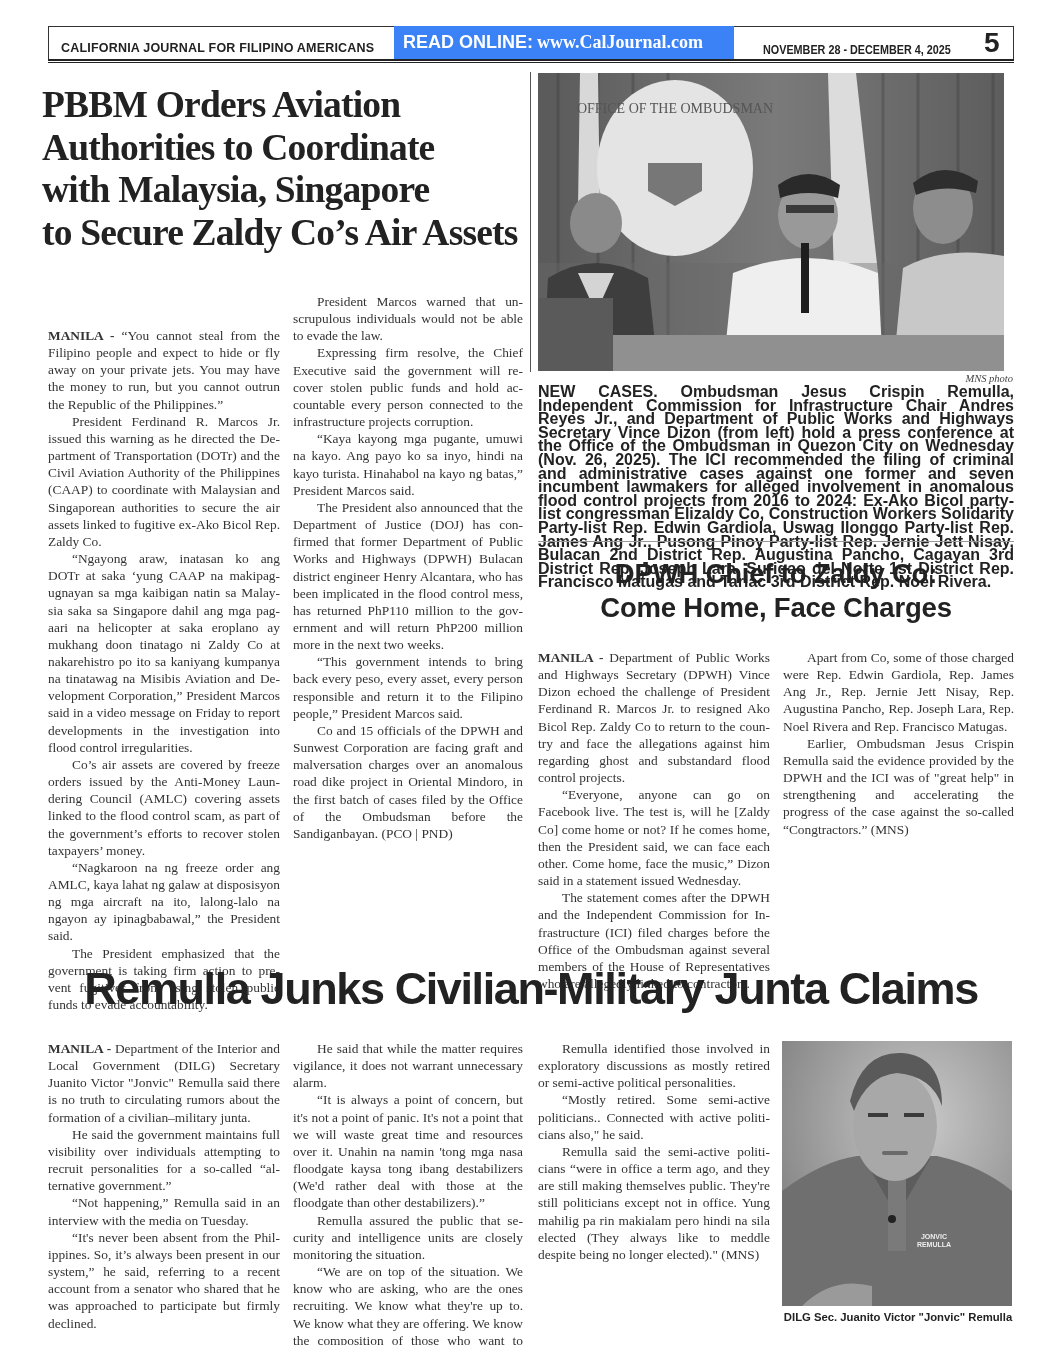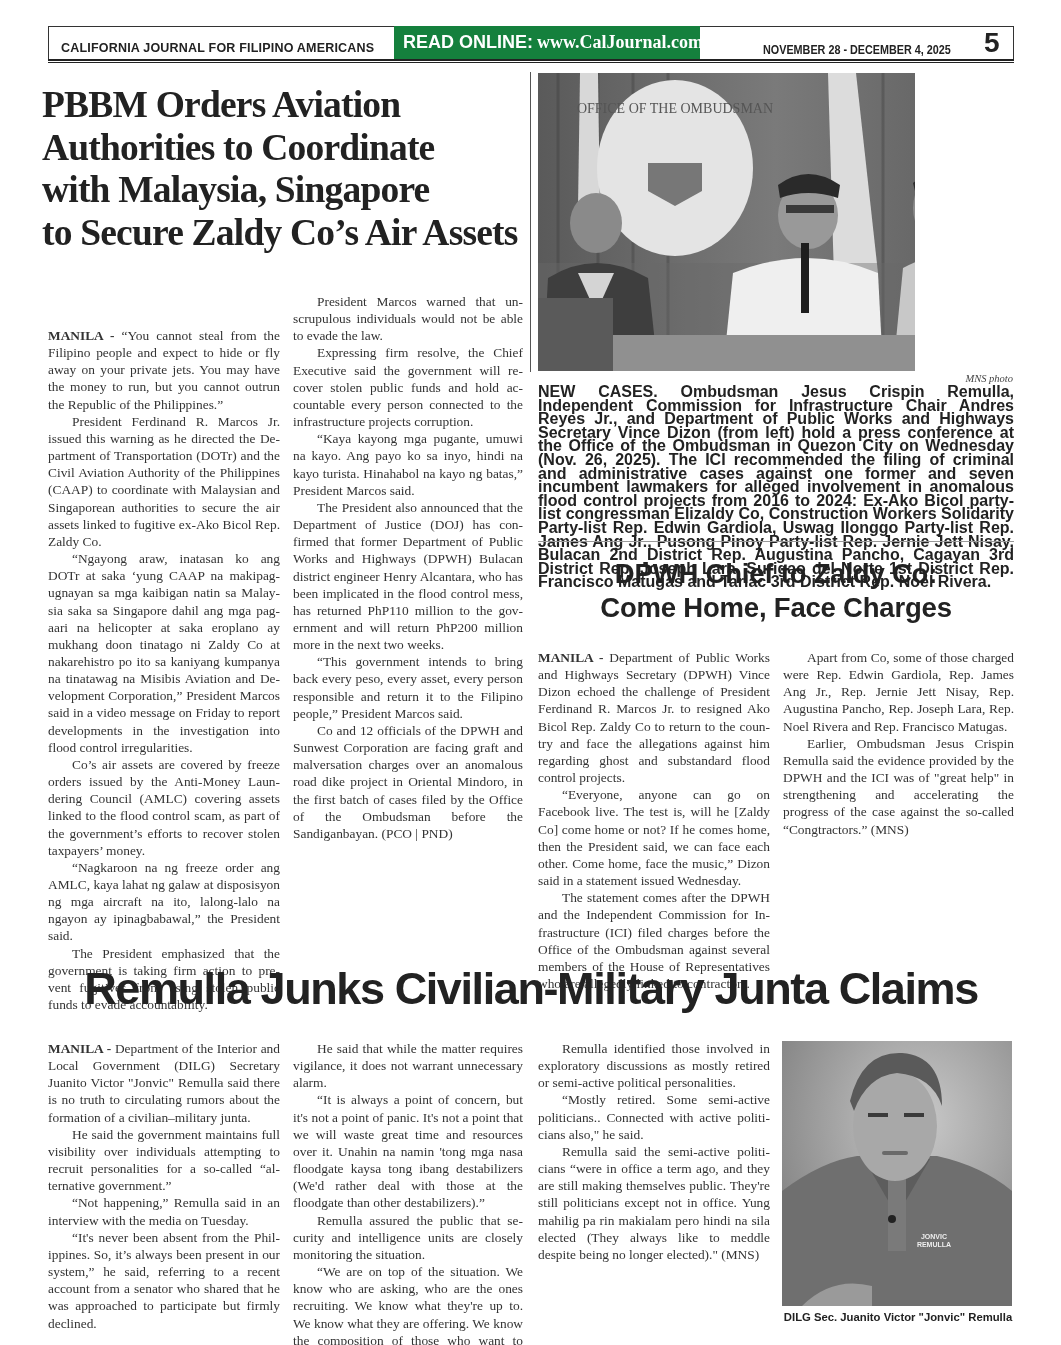--- a/index.html
+++ b/index.html
@@ -3,40 +3,40 @@
 <meta charset="utf-8">
 <style>
   * { box-sizing: border-box; margin: 0; padding: 0; }
   html, body { width: 1061px; height: 1345px; background: #ffffff; overflow: hidden; }
   body { position: relative; color: #222; font-family: "Liberation Serif", serif; }
 
   
   .masthead { position: absolute; left: 48px; top: 26px; width: 966px; height: 33px; border: 1px solid #333; border-bottom: none; }
   .masthead-rule { position: absolute; left: 48px; top: 59px; width: 966px; height: 4px; border-top: 2px solid #222; border-bottom: 1px solid #222; }
   .mh-paper { position: absolute; left: 12px; top: 14px; font-family: "Liberation Sans", sans-serif; font-weight: bold; font-size: 12.5px; letter-spacing: 0.2px; color: #222; }
-  .mh-online { position: absolute; left: 345px; top: -1px; width: 306px; height: 34px; background: #15803d; color: #fff; padding: 6px 16px 0 9px; white-space: nowrap; }
+  .mh-online { position: absolute; left: 345px; top: -1px; width: 340px; height: 34px; background: #3b82f6; color: #fff; padding: 6px 16px 0 9px; white-space: nowrap; }
   .mh-online .lbl { font-family: "Liberation Sans", sans-serif; font-weight: bold; font-size: 18px; }
   .mh-online .url { font-family: "Liberation Serif", serif; font-weight: bold; font-size: 18px; margin-left: 4px; }
   .mh-date { position: absolute; left: 714px; top: 16px; font-family: "Liberation Sans", sans-serif; font-weight: bold; font-size: 12px; color: #222; transform: scaleX(0.9); transform-origin: left; }
   .mh-page { position: absolute; left: 935px; top: 0px; font-family: "Liberation Sans", sans-serif; font-weight: bold; font-size: 28px; color: #222; }
 
   
   .hl1 { position: absolute; left: 42px; top: 84px; width: 490px; text-align: left; font-family: "Liberation Serif", serif; font-weight: bold; font-size: 37.5px; line-height: 42.5px; color: #222; letter-spacing: -0.8px; }
 
   
   .vdiv { position: absolute; left: 530px; top: 72px; width: 1px; height: 300px; background: #555; }
 
   
   .col { position: absolute; font-family: "Liberation Serif", serif; font-size: 13.4px; line-height: 17.15px; color: #333; text-align: justify; hyphens: manual; }
   .col p { text-indent: 24px; }
   .col p.lead { text-indent: 0; }
   .col .dateline { font-weight: bold; }
 
   
-  .photo1 { position: absolute; left: 538px; top: 73px; width: 377px; height: 298px; overflow: hidden; background: #22c55e; }
+  .photo1 { position: absolute; left: 538px; top: 73px; width: 466px; height: 298px; overflow: hidden; background: #22c55e; }
   .photo1 svg { display: block; }
   .photo-credit { position: absolute; left: 800px; top: 373px; width: 213px; text-align: right; font-family: "Liberation Serif", serif; font-style: italic; font-size: 10.5px; color: #444; }
   .caption1 { position: absolute; left: 538px; top: 385px; width: 476px; font-family: "Liberation Sans", sans-serif; font-weight: bold; font-size: 16px; line-height: 13.6px; color: #222; text-align: justify; }
   .rule-cap { position: absolute; left: 538px; top: 541px; width: 476px; height: 1px; background: #999; }
 
   
   .hl2 { position: absolute; left: 538px; top: 557px; width: 476px; text-align: center; font-family: "Liberation Sans", sans-serif; font-size: 27.5px; line-height: 34px; color: #222; letter-spacing: -0.2px; }
 
   
   .hl3 { position: absolute; left: 48px; top: 962px; width: 966px; text-align: center; font-family: "Liberation Sans", sans-serif; font-size: 45px; line-height: 54px; color: #222; letter-spacing: -1.4px; }
@@ -74,21 +74,21 @@
   <p>Co’s air assets are covered by freeze orders issued by the Anti-Money Laun­dering Council (AMLC) covering assets linked to the flood control scam, as part of the government’s efforts to recover stolen taxpayers’ money.</p>
   <p>“Nagkaroon na ng freeze order ang AMLC, kaya lahat ng galaw at disposisyon ng mga aircraft na ito, lalong-lalo na ngayon ay ipinagbabawal,” the President said.</p>
   <p>The President emphasized that the government is taking firm action to pre­vent fugitives from using stolen public funds to evade accountability.</p>
 </div>
 <div class="col" style="left:293px; top:293px; width:230px;">
   <p>President Marcos warned that un­scrupulous individuals would not be able to evade the law.</p>
   <p>Expressing firm resolve, the Chief Executive said the government will re­cover stolen public funds and hold ac­countable every person connected to the infrastructure projects corruption.</p>
   <p>“Kaya kayong mga pugante, umuwi na kayo. Ang payo ko sa inyo, hindi na kayo turista. Hinahabol na kayo ng batas,” President Marcos said.</p>
   <p>The President also announced that the Department of Justice (DOJ) has con­firmed that former Department of Public Works and Highways (DPWH) Bulacan district engineer Henry Alcantara, who has been implicated in the flood control mess, has returned PhP110 million to the gov­ernment and will return PhP200 million more in the next two weeks.</p>
   <p>“This government intends to bring back every peso, every asset, every per­son responsible and return it to the Fili­pino people,” President Marcos said.</p>
-  <p>Co and 12 officials of the DPWH and Sunwest Corporation are facing graft and malversation charges over an anomalous road dike project in Oriental Mindoro, in the first batch of cases filed by the Of­fice of the Ombudsman before the Sandiganbayan. (PCO | PND)</p>
+  <p>Co and 15 officials of the DPWH and Sunwest Corporation are facing graft and malversation charges over an anomalous road dike project in Oriental Mindoro, in the first batch of cases filed by the Of­fice of the Ombudsman before the Sandiganbayan. (PCO | PND)</p>
 </div>
 
 <div class="photo1" title="Press conference at the Office of the Ombudsman">
   <svg width="475" height="298" viewBox="0 0 475 298">
     <defs>
       <linearGradient id="cur" x1="0" x2="1" y1="0" y2="0">
         <stop offset="0" stop-color="#5a5a5a"></stop>
           <stop offset="0.5" stop-color="#7a7a7a"></stop>
           <stop offset="1" stop-color="#5c5c5c"></stop>
       </linearGradient>

